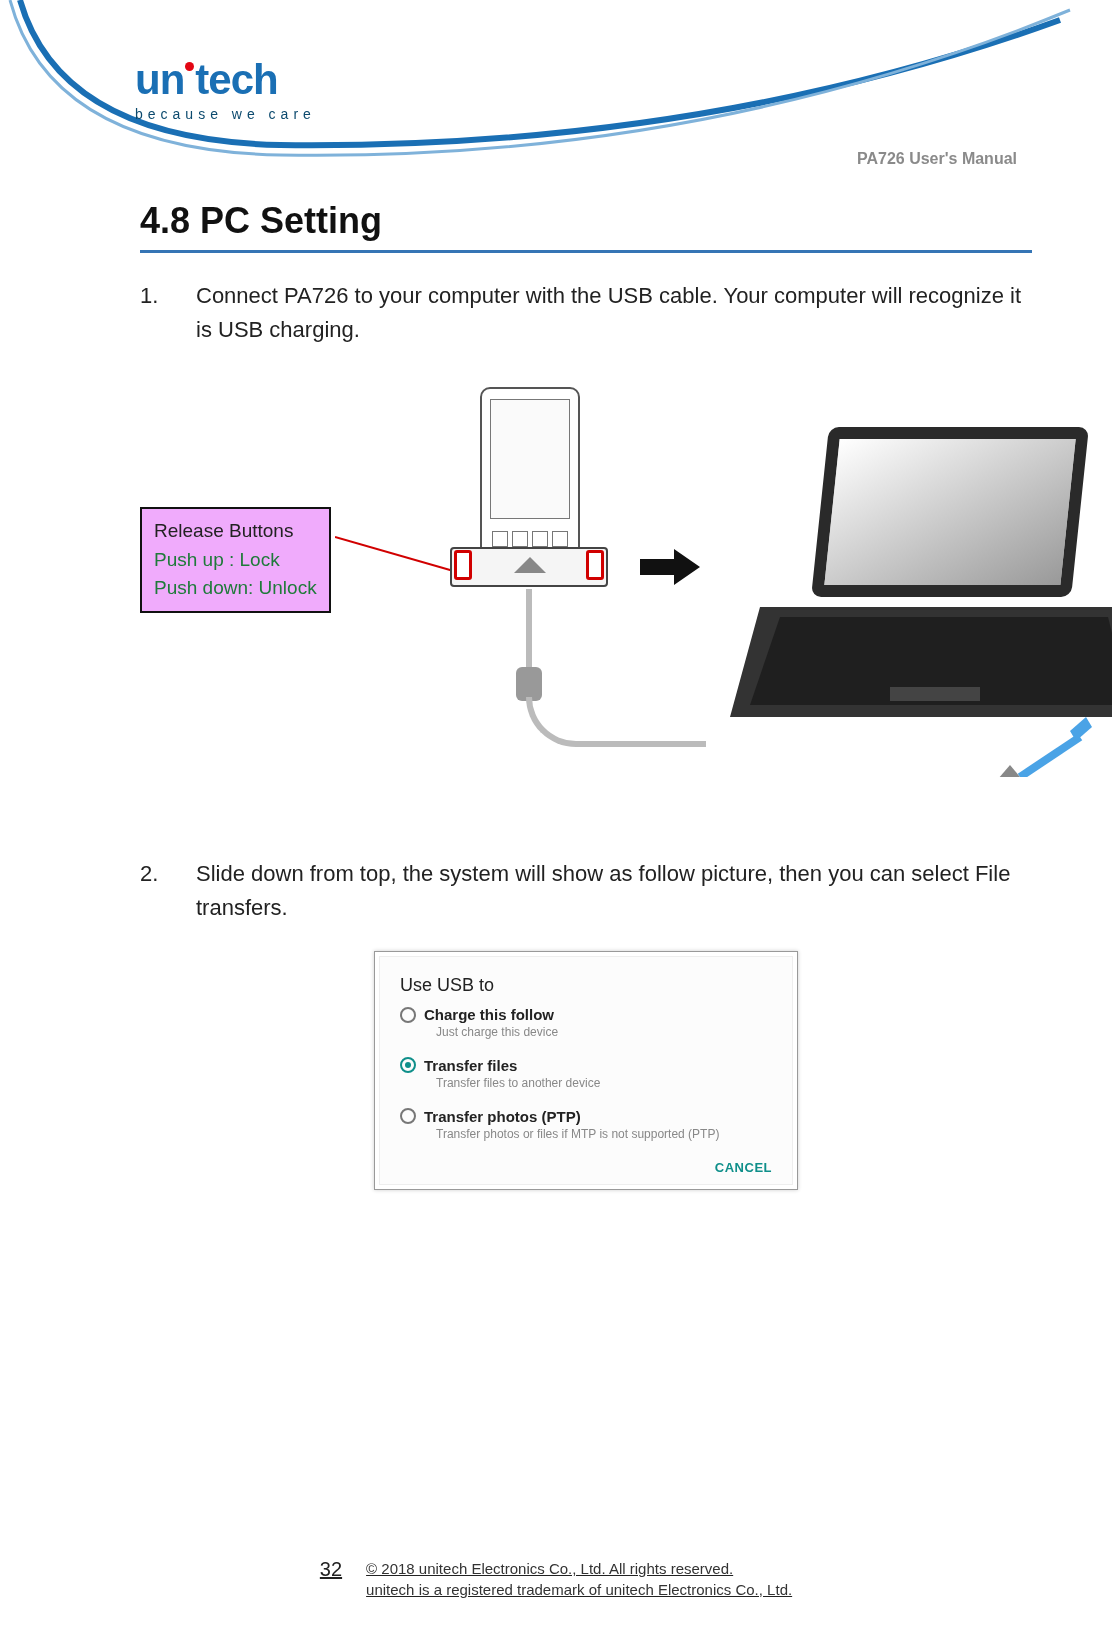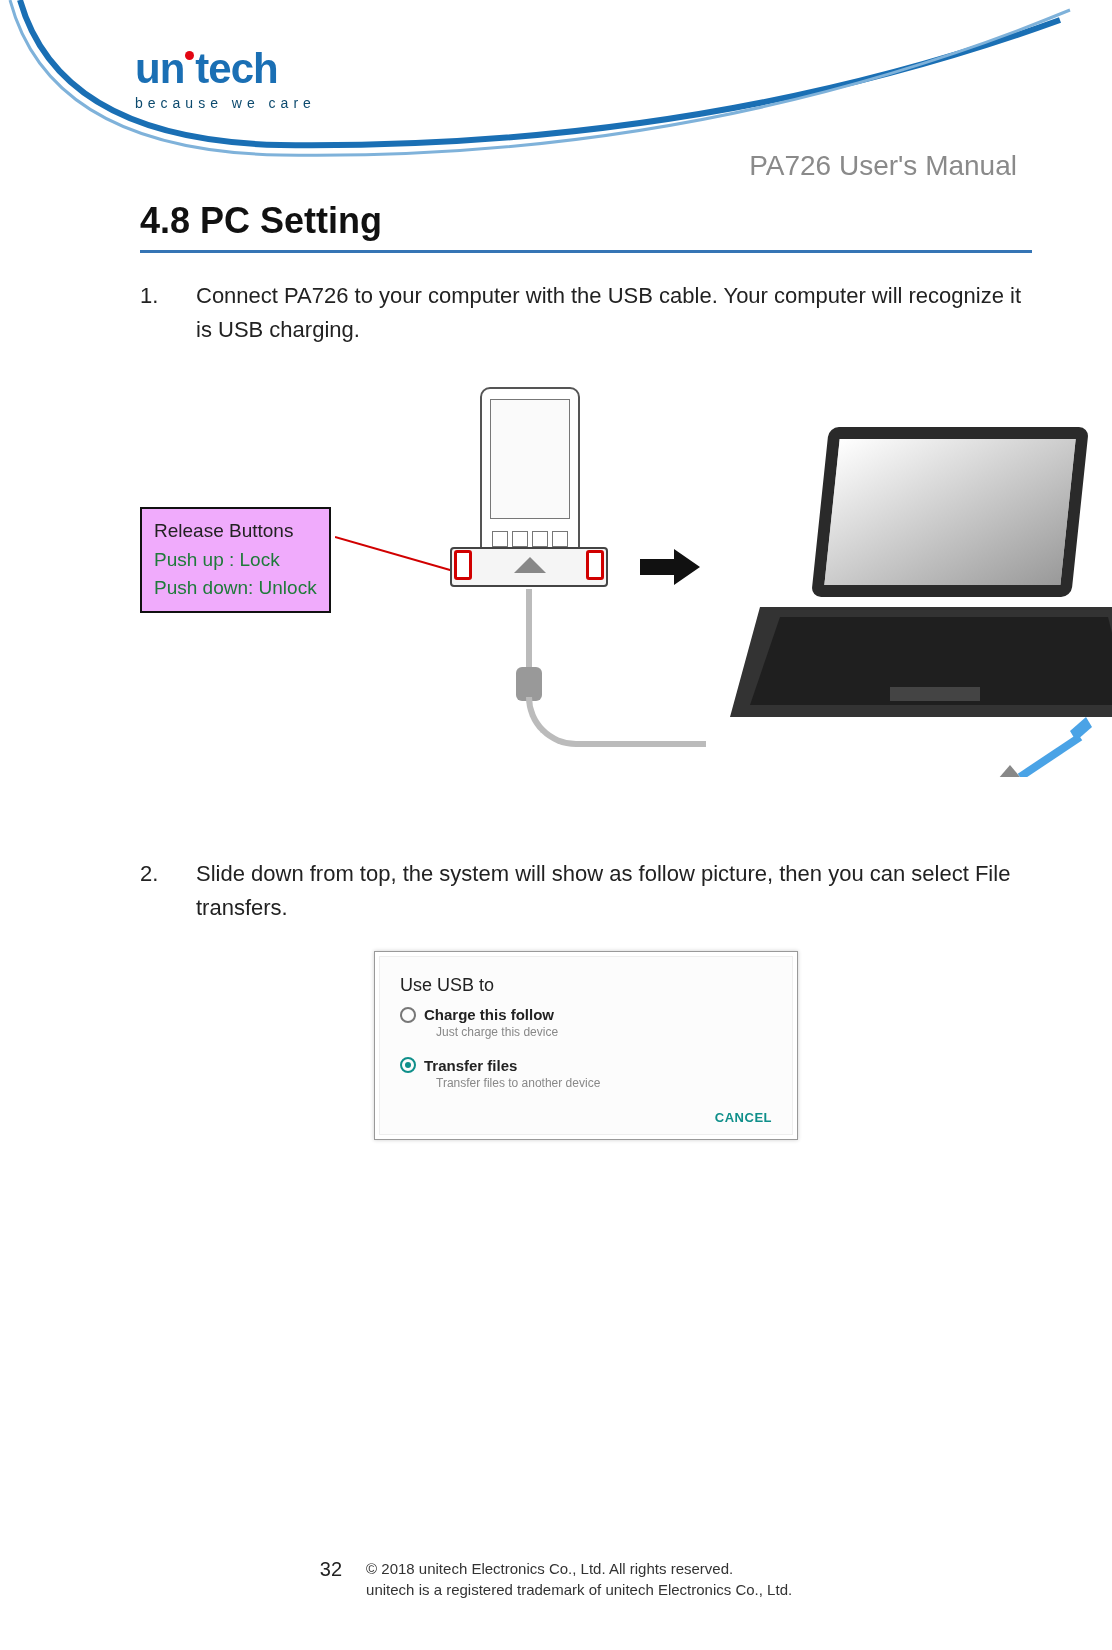--- a/index.html
+++ b/index.html
@@ -1,23 +1,23 @@
 <!DOCTYPE html>
 <html><head>
 <meta charset="utf-8">
 <style>
   * { box-sizing: border-box; margin: 0; padding: 0; }
   html, body { width: 1112px; height: 1650px; background: #fff; font-family: Arial, Helvetica, sans-serif; color: #222; }
   .page { position: relative; width: 1112px; height: 1650px; padding: 0 80px 0 140px; }
   .header-swoosh { position: absolute; top: 0; left: 0; width: 1112px; height: 240px; pointer-events: none; }
-  .logo { position: absolute; top: 45px; left: 135px; }
+  .logo { position: absolute; top: 56px; left: 135px; }
   .logo-word { font-family: Verdana, Arial, sans-serif; font-weight: 900; font-size: 42px; color: #1a6fb4; letter-spacing: -1px; }
   .logo-dot { display: inline-block; width: 9px; height: 9px; background: #e30613; border-radius: 50%; vertical-align: top; margin-left: 1px; margin-right: 1px; position: relative; top: 6px; }
   .logo-tag { font-size: 14px; letter-spacing: 5px; color: #0c4a6e; margin-top: 2px; }
-  .manual-title { position: absolute; top: 150px; right: 95px; color: #8a8a8a; font-size: 28px; }
+  .manual-title { position: absolute; top: 150px; right: 95px; color: #8a8a8a; font-size: 16px; font-weight: bold; }
   .content { position: relative; padding-top: 200px; }
   h2.section { font-size: 36px; font-weight: 700; color: #111; margin-bottom: 8px; }
   .rule { height: 3px; background: #3575b5; margin-top: 4px; margin-bottom: 26px; }
   ol.steps { list-style: none; padding-left: 0; font-size: 22px; line-height: 1.55; color: #222; }
   ol.steps li { display: flex; margin-bottom: 26px; }
   ol.steps .num { width: 56px; flex: 0 0 56px; }
   ol.steps .txt { flex: 1; }
   .figure-area { position: relative; height: 420px; margin: 30px 0 60px 0; }
   .callout-box { position: absolute; left: 0; top: 130px; border: 2px solid #111; background: #f0abfc; padding: 8px 12px; font-size: 19px; line-height: 1.5; }
   .callout-box .g { color: #1f7a3a; }
@@ -45,21 +45,21 @@
   .opt { margin-bottom: 16px; }
   .opt-row { display: flex; align-items: center; gap: 8px; }
   .radio { width: 16px; height: 16px; border: 2px solid #777; border-radius: 50%; display: inline-block; position: relative; flex: 0 0 16px; }
   .radio.sel { border-color: #0f8f8a; }
   .radio.sel::after { content: ""; position: absolute; left: 3px; top: 3px; width: 6px; height: 6px; background: #0f8f8a; border-radius: 50%; }
   .opt-label { font-size: 15px; color: #222; font-weight: 700; }
   .opt-sub { font-size: 12px; color: #888; margin-left: 36px; margin-top: 2px; line-height: 1.3; }
   .dlg-actions { text-align: right; }
   .dlg-cancel { font-size: 13px; font-weight: 700; color: #0f8f8a; letter-spacing: 0.5px; }
   .footer { position: absolute; bottom: 50px; left: 0; right: 0; text-align: center; }
-  .footer-row { display: inline-flex; align-items: flex-start; gap: 24px; }
+  .footer-row { display: inline-flex; align-items: flex-start; gap: 24px; text-decoration: underline; }
   .pagenum { font-size: 20px; color: #222; }
   .copy { font-size: 15px; color: #333; text-align: left; line-height: 1.4; }
 </style>
 </head>
 <body>
 
 <div class="page">
 
   <svg class="header-swoosh" viewBox="0 0 1112 240">
     <path d="M 20 0 Q 60 140 280 145 Q 700 150 1060 20" fill="none" stroke="#1a6fb4" stroke-width="6"></path>
@@ -167,20 +167,27 @@
         </div>
 
         <div class="opt">
           <div class="opt-row">
             <span class="radio sel"></span>
             <span class="opt-label">Transfer files</span>
           </div>
           <div class="opt-sub">Transfer files to another device</div>
         </div>
 
+        <div class="opt">
+          <div class="opt-row">
+            <span class="radio"></span>
+            <span class="opt-label">Transfer photos (PTP)</span>
+          </div>
+          <div class="opt-sub">Transfer photos or files if MTP is not supported (PTP)</div>
+        </div>
 
 
         <div class="dlg-actions">
           <span class="dlg-cancel">CANCEL</span>
         </div>
       </div>
     </div>
 
   </div>
 

